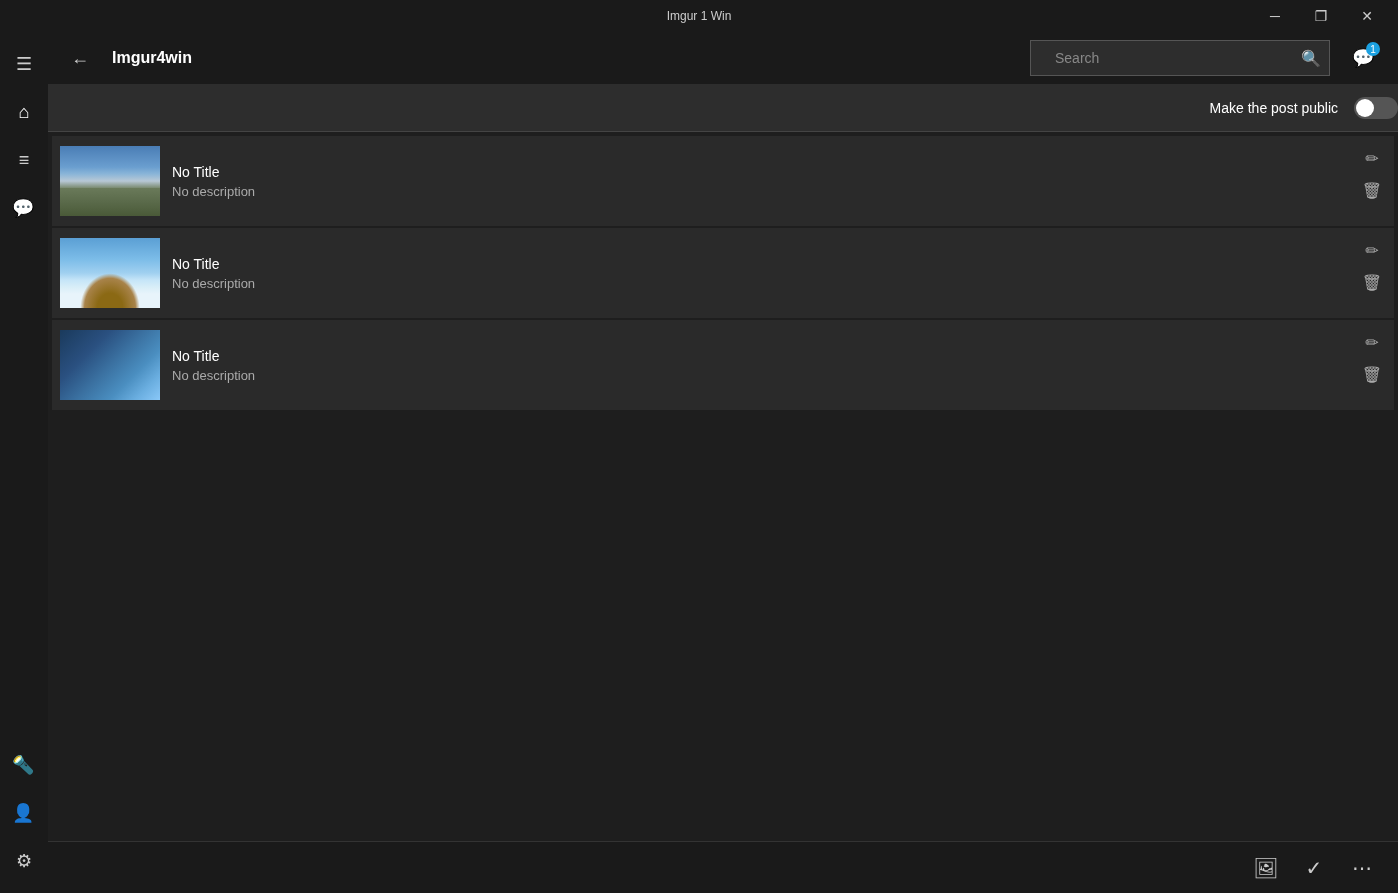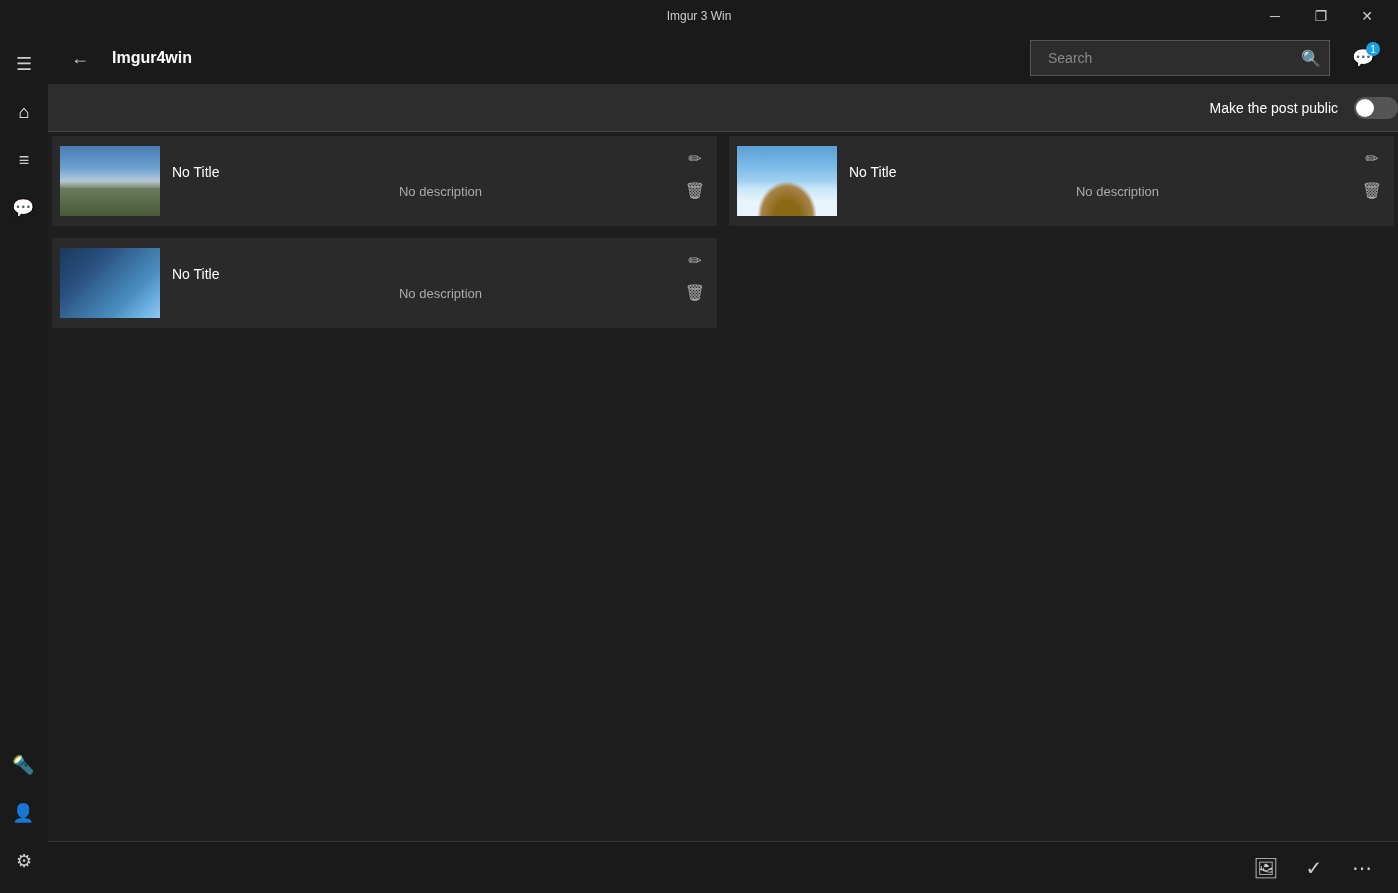--- a/index.html
+++ b/index.html
@@ -124,21 +124,21 @@
       background: #2d2d2d;
       border: 1px solid #555;
       height: 36px;
       width: 300px;
     }
     .search-input {
       background: transparent;
       border: none;
       color: #d946ef;
       font-size: 14px;
-      padding: 0 17px;
+      padding: 0 24px;
       flex: 1;
       outline: none;
     }
     .search-input::placeholder { color: #888; }
     .search-btn {
       background: transparent;
       border: none;
       color: #ccc;
       padding: 0 8px;
       cursor: pointer;
@@ -203,23 +203,23 @@
       background: #fff;
       border-radius: 50%;
       transition: transform 0.2s;
     }
 
     
     .images-area {
       flex: 1;
       background: #1e1e1e;
       display: grid;
-      grid-template-columns: 1fr 1fr;
+      grid-template-columns: 1fr;
       grid-template-rows: auto auto;
-      gap: 12px;
+      gap: 2px;
       padding: 4px;
       align-content: start;
     }
 
     
     .image-card {
       background: #2a2a2a;
       display: flex;
       align-items: center;
       padding: 8px;
@@ -239,21 +239,20 @@
     }
     .image-title {
       font-size: 14px;
       color: #fff;
       font-weight: 500;
     }
     .image-desc {
       font-size: 13px;
       color: #aaa;
       margin-top: 4px;
-      text-align: center;
     }
     .card-actions {
       display: flex;
       flex-direction: column;
       gap: 4px;
       position: absolute;
       right: 8px;
       top: 8px;
     }
     .card-action-btn {
@@ -329,21 +328,21 @@
     .thumb-blue-abstract {
       background: linear-gradient(135deg, #1a3a5c 0%, #2a5080 30%, #3a70a0 50%, #4a8ec0 70%, #6aaee0 85%, #8ac8f8 100%);
       width: 100%;
       height: 100%;
     }
   </style>
 </head>
 <body>
 
 <div class="titlebar">
-  <span class="titlebar-title">Imgur 3 Win</span>
+  <span class="titlebar-title">Imgur 1 Win</span>
   <div class="titlebar-controls">
     <button class="titlebar-btn">─</button>
     <button class="titlebar-btn">❐</button>
     <button class="titlebar-btn close">✕</button>
   </div>
 </div>
 
 <div class="app-container">
 
   <div class="sidebar">

